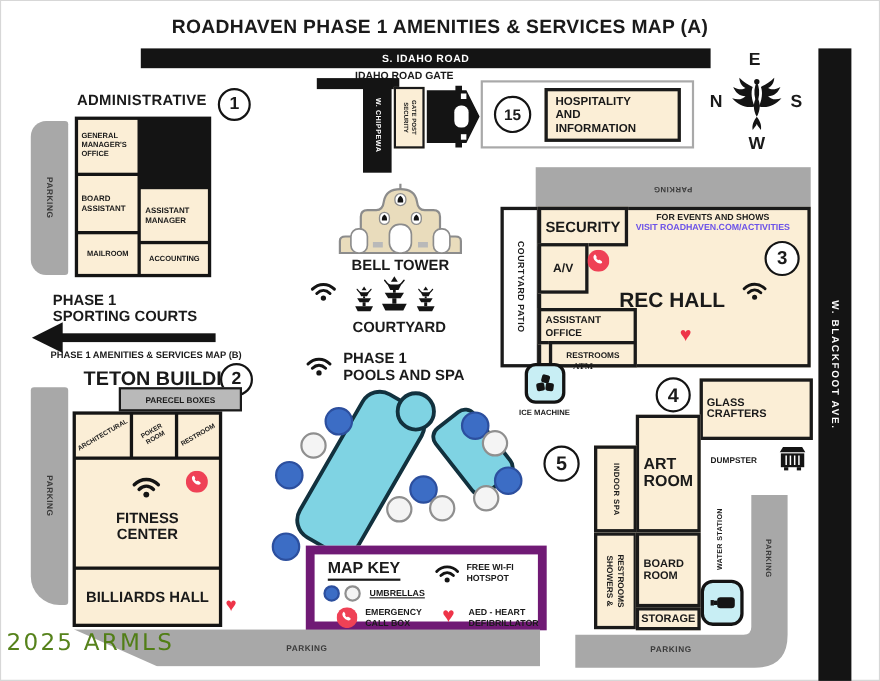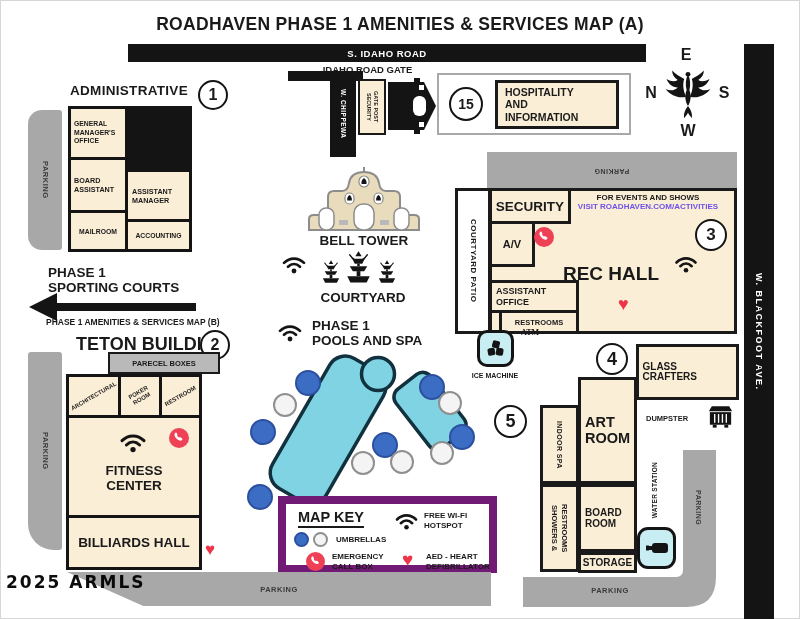--- a/index.html
+++ b/index.html
@@ -24,21 +24,21 @@
   .wifi path{fill:none;stroke:#141414;stroke-width:2.6;stroke-linecap:round;}
   .wifi circle{fill:#141414;}
   .phone .pc{fill:#ef4156;}
   .phone .ph{fill:#ffffff;}
   .cell{position:absolute;background:#fbeed6;box-sizing:border-box;
         display:flex;align-items:center;justify-content:center;text-align:center;}
   .cellL{justify-content:flex-start;text-align:left;}
   .purple{color:#6c52e8;}
   .fountain path,.fountain rect{fill:#141414;}
   .fountain .spray{fill:none;stroke:#141414;stroke-width:1.2;stroke-linecap:round;}
-  .watermark{color:#000000;font-weight:bold;font-size:17px;letter-spacing:2px;
+  .watermark{color:#4d7c0f;font-weight:normal;font-size:21px;letter-spacing:2px;
              font-family:"DejaVu Sans",sans-serif;opacity:.95;}
 </style>
 </head>
 <body>
 
 <div class="map">
 
   <div class="abs lbl center" style="left:40px;top:11px;width:720px;height:26px;font-size:17.5px;letter-spacing:.3px;">ROADHAVEN PHASE 1 AMENITIES &amp; SERVICES MAP (A)</div>
 
   <div class="abs road center lbl" style="left:128px;top:44px;width:518px;height:18px;font-size:9.5px;letter-spacing:.5px;">
@@ -348,21 +348,21 @@
       <path d="M2.5,7.5 C8,2 16,2 21.5,7.5"></path>
         <path d="M6.3,11.2 C9.8,7.8 14.2,7.8 17.7,11.2"></path>
       <circle cx="12" cy="15.2" r="2.3"></circle>
     </svg>
     <div style="position:absolute;left:138px;top:7px;">
       <div class="lbl" style="font-size:8px;line-height:1.2;">FREE WI-FI</div>
       <div class="lbl" style="font-size:8px;line-height:1.2;">HOTSPOT</div>
     </div>
     <div style="position:absolute;left:8px;top:28px;width:15px;height:15px;border-radius:50%;background:#3c6dc5;border:2px solid #2c4f9e;box-sizing:border-box;"></div>
     <div style="position:absolute;left:27px;top:28px;width:15px;height:15px;border-radius:50%;background:#f4f4f4;border:2px solid #8f8f8f;box-sizing:border-box;"></div>
-    <span class="lbl" style="position:absolute;left:50px;top:31px;font-size:8px;">UMBRELLAS</span>
+    <span class="lbl" style="position:absolute;left:50px;top:31px;font-size:8px;text-decoration:underline;">UMBRELLAS</span>
     <svg class="phone" style="position:absolute;left:20px;top:48px;" width="19" height="19" viewBox="0 0 20 20">
       <circle class="pc" cx="10" cy="10" r="10"></circle>
       <path class="ph" d="M6.1,5.0 C4.9,6.2 5.4,8.5 7.5,10.6 C9.6,12.7 11.9,13.2 13.1,12.0 C13.7,11.4 13.4,10.6 12.8,10.2 L11.4,9.3 C10.9,9.0 10.4,9.1 10.0,9.5 C9.2,9.2 8.4,8.4 8.1,7.6 C8.5,7.2 8.6,6.7 8.3,6.2 L7.4,4.8 C7.0,4.2 6.7,4.4 6.1,5.0 Z"></path>
     </svg>
     <div style="position:absolute;left:46px;top:48px;">
       <div class="lbl" style="font-size:8px;line-height:1.2;">EMERGENCY</div>
       <div class="lbl" style="font-size:8px;line-height:1.2;">CALL BOX</div>
     </div>
     <span class="heart" style="position:absolute;left:116px;top:46px;font-size:19px;">♥</span>
     <div style="position:absolute;left:140px;top:48px;">

